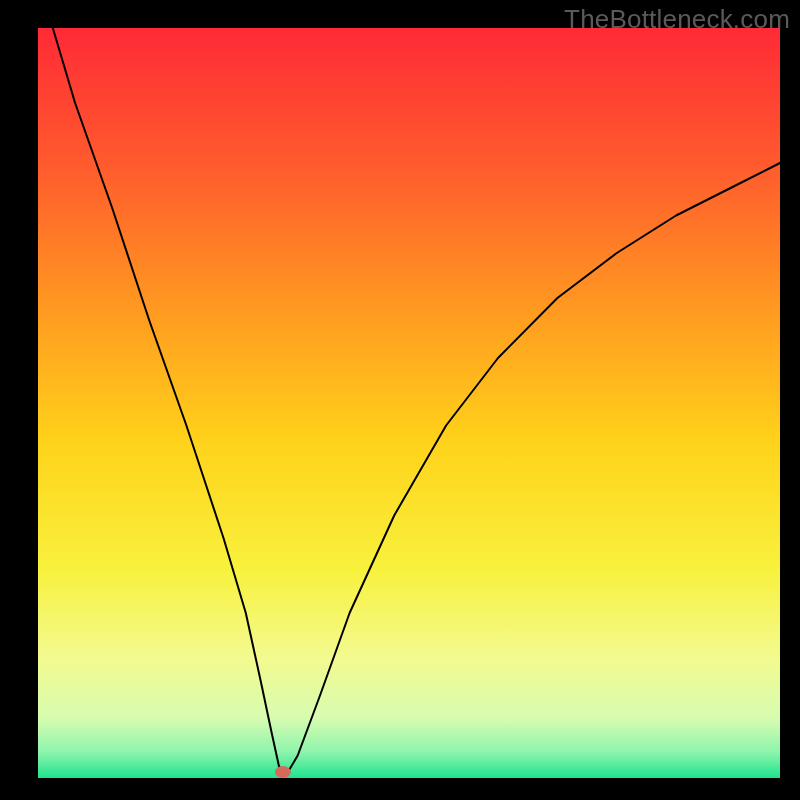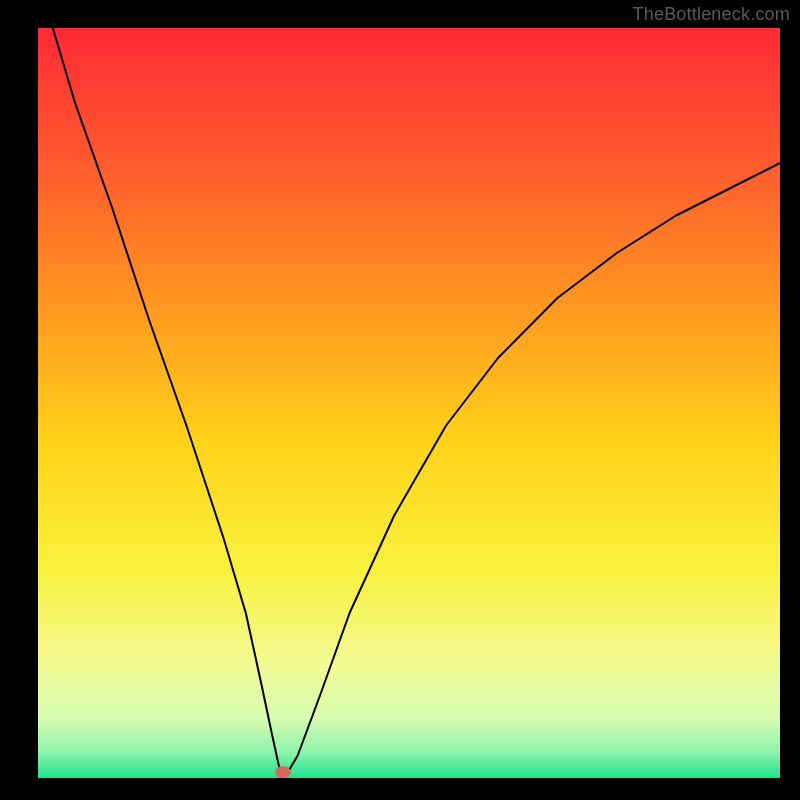--- a/index.html
+++ b/index.html
@@ -15,21 +15,21 @@
     position: relative;
     width: 800px;
     height: 800px;
     background: #000;
   }
   .watermark {
     position: absolute;
     top: 4px;
     right: 10px;
     color: #5a5a5a;
-    font-size: 18px;
+    font-size: 26px;
     font-weight: 500;
     letter-spacing: 0.2px;
     z-index: 10;
     user-select: none;
   }
   svg {
     display: block;
   }
 </style>
 </head>

